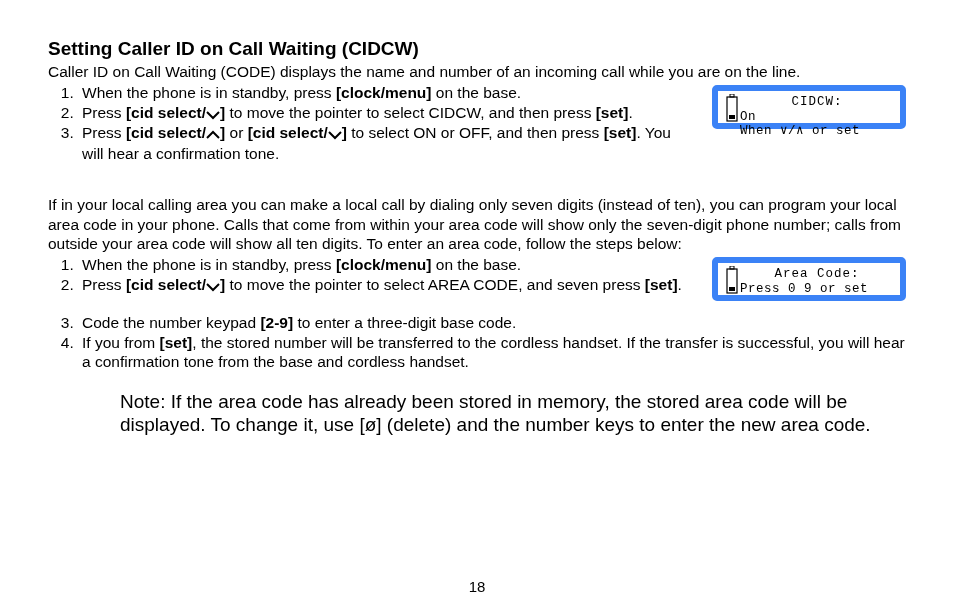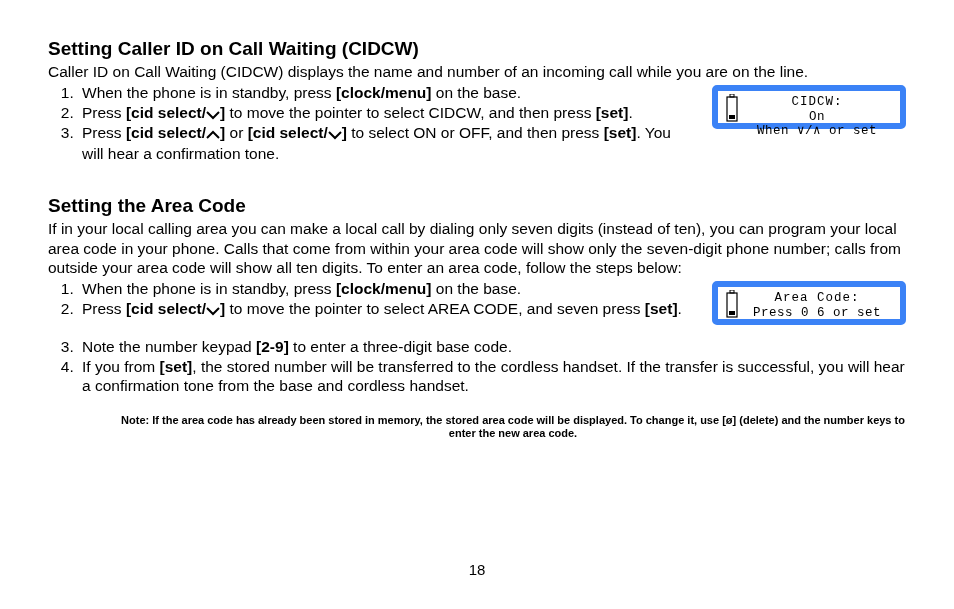--- a/index.html
+++ b/index.html
@@ -31,29 +31,28 @@
     padding-left: 30px;
     font-size: 15.5px;
     line-height: 1.25;
   }
   ol li {
     margin: 0;
     padding-left: 4px;
   }
   .b { font-weight: bold; }
   .note {
-    font-size: 11px;
-    font-weight: bold;
+    font-size: 19px;
+    font-weight: normal;
     margin: 4px 0 0 72px;
     line-height: 1.25;
-    text-align: center;
   }
   .footer-num {
     position: absolute;
-    bottom: 31px;
+    bottom: 14px;
     left: 0;
     width: 100%;
     text-align: center;
     font-size: 15px;
   }
   .body-cols {
     display: flex;
     align-items: flex-start;
     gap: 24px;
   }
@@ -80,36 +79,36 @@
     justify-content: center;
   }
   .lcd-battery svg { display: block; }
   .lcd-lines {
     flex: 1;
     display: flex;
     flex-direction: column;
     justify-content: space-between;
   }
   .lcd-line1 { text-align: center; letter-spacing: 1px; }
-  .lcd-line2 { text-align: center; letter-spacing: 0.5px; white-space: pre; }
+  .lcd-line2 { text-align: left; letter-spacing: 0.5px; white-space: pre; }
   .down-arrow, .up-arrow {
     display: inline-block;
     vertical-align: middle;
   }
   .down-arrow svg, .up-arrow svg { display:inline; vertical-align: middle; }
   .slash-zero { font-family: Arial, sans-serif; }
   .section2 { margin-top: 14px; }
 </style>
 </head>
 <body>
 
 <div class="page">
 
   <h2>Setting Caller ID on Call Waiting (CIDCW)</h2>
-  <p class="lead">Caller ID on Call Waiting (CIDCW) displays the name and number of an incoming call while you are on the line.</p>
+  <p class="lead">Caller ID on Call Waiting (CODE) displays the name and number of an incoming call while you are on the line.</p>
 
   <div class="body-cols">
     <div class="text-col">
       <ol>
         <li>
           <span>When the phone is in standby, press </span><span class="b">[clock/menu]</span><span> on the base.</span>
         </li>
         <li>
           <span>Press </span><span class="b"><span>[cid select/</span><span class="down-arrow"><svg width="14" height="10">
                   <polyline points="1,2 7,8 13,2" fill="none" stroke="#000" stroke-width="2"></polyline>
@@ -133,21 +132,20 @@
         </svg>
       </div>
       <div class="lcd-lines">
         <div class="lcd-line1">CIDCW:</div>
         <div class="lcd-line2"><span>On</span><br><span>When ∨/∧ or set</span></div>
       </div>
     </div>
   </div>
 
   <div class="section2">
-    <h2>Setting the Area Code</h2>
     <p class="lead">If in your local calling area you can make a local call by dialing only seven digits (instead of ten), you can program your local area code in your phone. Calls that come from within your area code will show only the seven-digit phone number; calls from outside your area code will show all ten digits. To enter an area code, follow the steps below:</p>
 
     <div class="body-cols">
       <div class="text-col">
         <ol>
           <li>
             <span>When the phone is in standby, press </span><span class="b">[clock/menu]</span><span> on the base.</span>
           </li>
           <li>
             <span>Press </span><span class="b"><span>[cid select/</span><span class="down-arrow"><svg width="14" height="10">
@@ -159,28 +157,28 @@
       <div class="lcd">
         <div class="lcd-battery">
           <svg width="12" height="28" viewBox="0 0 12 28">
             <rect x="4" y="0" width="4" height="3" fill="none" stroke="#000" stroke-width="1"></rect>
             <rect x="1" y="3" width="10" height="24" fill="none" stroke="#000" stroke-width="1.2"></rect>
             <rect x="3" y="21" width="6" height="4" fill="#000"></rect>
           </svg>
         </div>
         <div class="lcd-lines">
           <div class="lcd-line1">Area Code:</div>
-          <div class="lcd-line2">Press 0 6 or set</div>
+          <div class="lcd-line2">Press 0 9 or set</div>
         </div>
       </div>
     </div>
 
     <ol start="3">
       <li>
-        <span>Note the number keypad </span><span class="b">[2-9]</span><span> to enter a three-digit base code.</span>
+        <span>Code the number keypad </span><span class="b">[2-9]</span><span> to enter a three-digit base code.</span>
       </li>
       <li>
         <span>If you from </span><span class="b">[set]</span><span>, the stored number will be transferred to the cordless handset. If the transfer is successful, you will hear a confirmation tone from the base and cordless handset.</span><br>
       </li>
     </ol>
 
     <div class="note">
       <span>Note: If the area code has already been stored in memory, the stored area code will be displayed. To change it, use [</span><span class="slash-zero">ø</span><span>] (delete) and the number keys to enter the new area code.</span>
     </div>
   </div>

